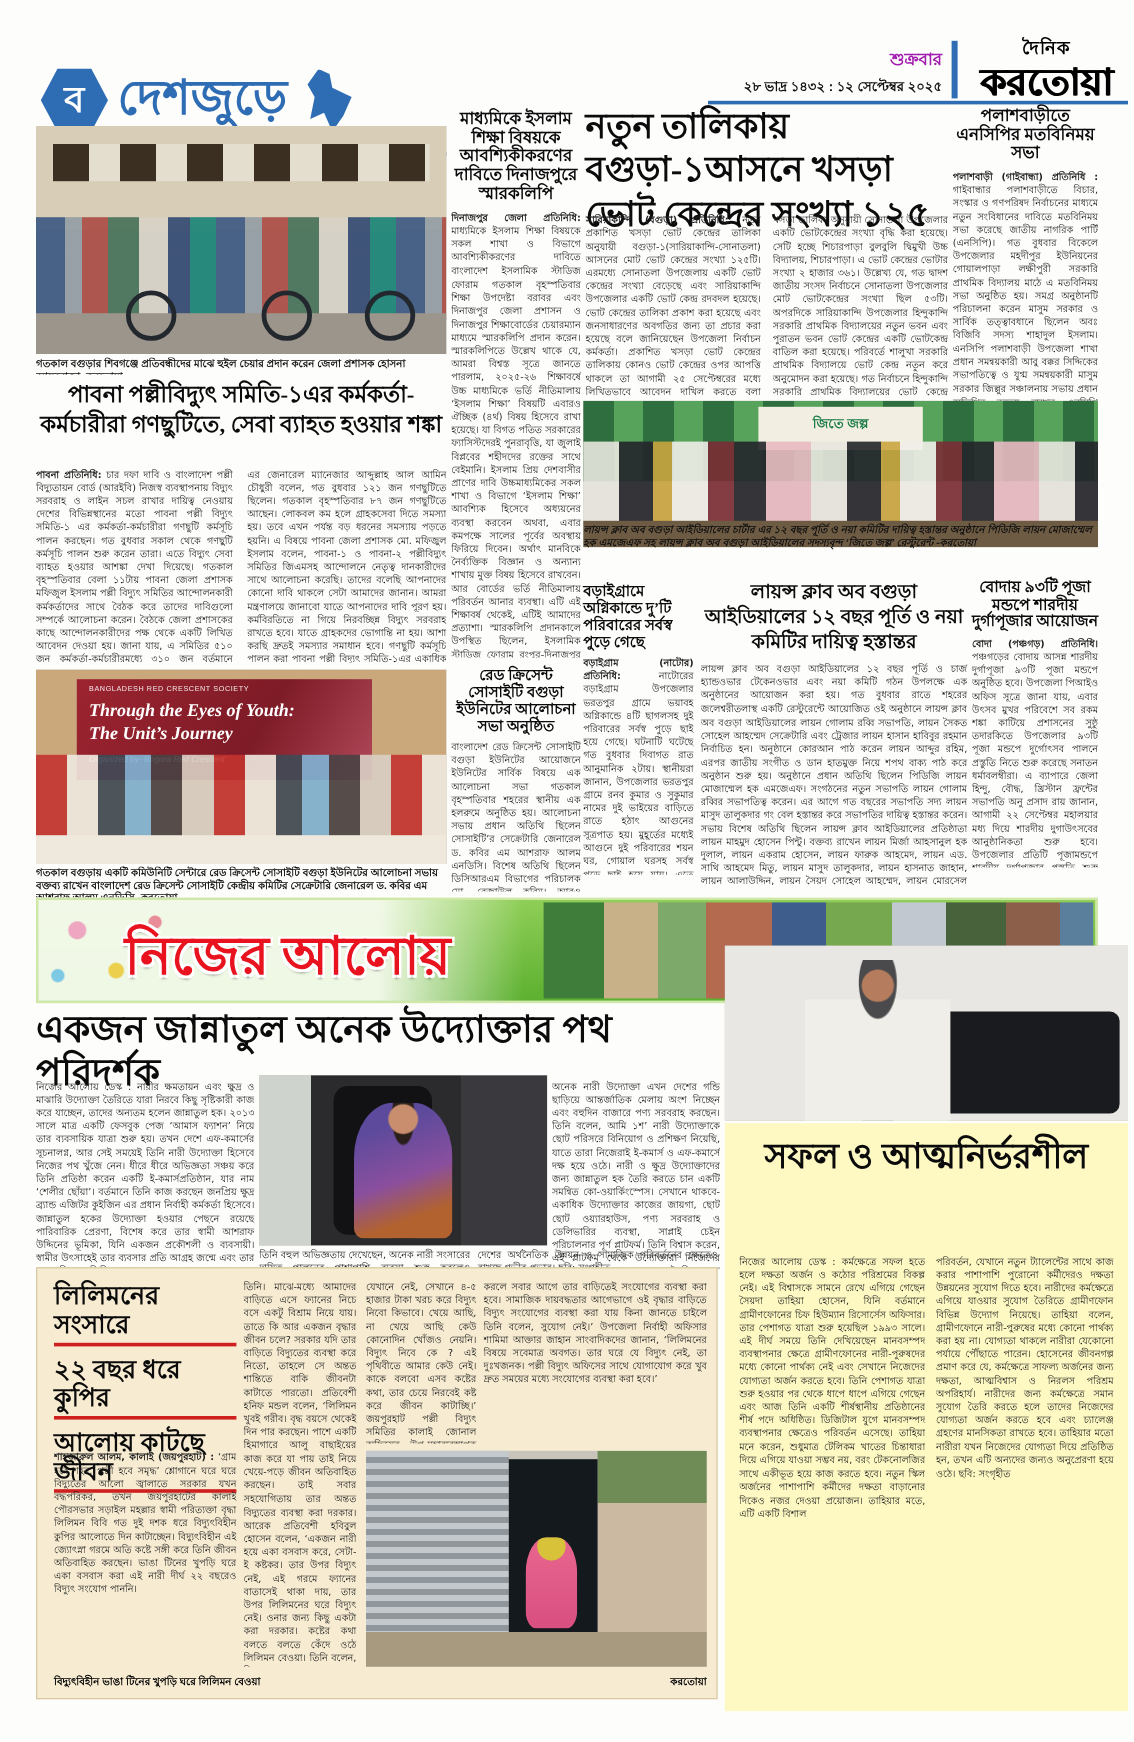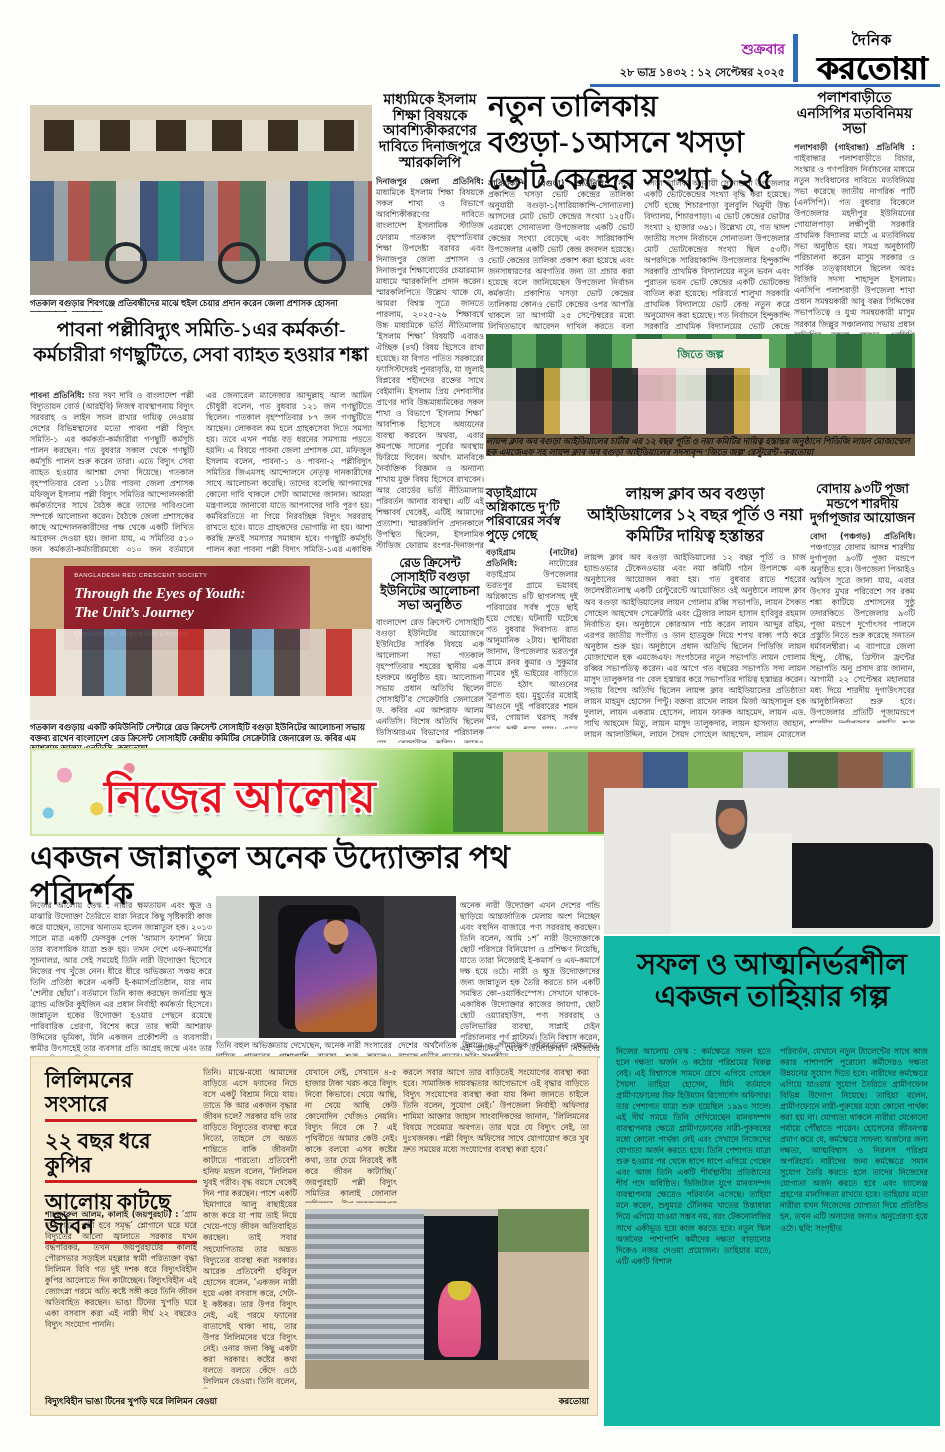--- a/index.html
+++ b/index.html
@@ -79,28 +79,31 @@
                 radial-gradient(circle at 4% 75%,#7fc9ef 0 5px,transparent 6px),
                 radial-gradient(circle at 24% 22%,#ef8b9d 0 5px,transparent 6px),
                 linear-gradient(90deg,#f7fbef 0 70%,transparent);opacity:.95;}
   .gb-title{position:absolute;left:72px;top:14px;font-size:44px;font-weight:800;color:#e8131f;
      font-family:"Liberation Serif",serif;
      text-shadow:-2px -2px 0 #fff,2px -2px 0 #fff,-2px 2px 0 #fff,2px 2px 0 #fff,0 3px 2px rgba(0,0,0,.35);}
   .gb-strip{position:absolute;right:2px;top:2px;width:52%;height:calc(100% - 4px);
      background:linear-gradient(90deg,#3f7d3a 0 50px,#c8b089 50px 95px,#7da96b 95px 135px,#b46a4e 135px 190px,#3e5d8c 190px 235px,#76a84f 235px 290px,#c2c8cf 290px 335px,#48623c 335px 385px,#8c5f4a 385px 430px,#5a7f9c 430px 470px);}
   .red-ul{border-bottom:3px solid #cf1f1f;padding-bottom:3px;margin-bottom:8px;}
   .box-cream{background:#f7ecd2;border:1px solid #d8c9a0;box-sizing:border-box;}
-  .box-blue{background:#14b8a6;box-sizing:border-box;}
+  .box-blue{background:#fef9c3;box-sizing:border-box;}
   .cap-row{display:flex;justify-content:space-between;font-size:8.5px;font-weight:bold;}
 </style>
 </head>
 <body>
 
 <div class="page">
 
+  <div class="abs" style="left:34px;top:50px;width:300px;height:72px;">
+    <span class="logo-hex">ব</span><span class="logo-word">দেশজুড়ে</span><span class="map-blob"></span>
+  </div>
   <div class="abs rule" style="left:30px;top:127px;width:342px;height:3px;"></div>
 
   <div class="abs" style="left:560px;top:38px;width:225px;">
     <div class="date-weekday">শুক্রবার</div>
     <div class="date-line">২৮ ভাদ্র ১৪৩২ : ১২ সেপ্টেম্বর ২০২৫</div>
   </div>
   <div class="abs rule" style="left:793px;top:34px;width:5px;height:48px;"></div>
   <div class="abs" style="left:804px;top:28px;width:136px;">
     <div class="paper-top">দৈনিক</div>
     <div class="paper-main">করতোয়া</div>
@@ -218,21 +221,20 @@
   <div class="abs body-txt" style="left:216px;top:1040px;width:176px;height:18px;">তিনি বহুল অভিজ্ঞতায় দেখেছেন, অনেক নারী সংসারের দায়িত্ব পালনের পাশাপাশি ব্যবসা শুরু করলেও সামাজিক বাধা ও কাঠামোগত সমস্যার কারণে মাঝপথে থেমে যেতে হয়। বিপণন সহযোগিতা, নেটওয়ার্কিং সুবিধা। এই সব সহায়তার ফলে</div>
   <div class="abs body-txt" style="left:398px;top:1040px;width:200px;height:18px;">দেশের অর্থনৈতিক উন্নয়ন ও সামাজিক পরিবর্তনের ক্ষেত্রেও রাখছে গভীর প্রভাব। ছবি: সংগৃহীত</div>
 
   <div class="photo" style="left:604px;top:788px;width:336px;height:146px;">
     <div class="ph-layer ph3-bg"></div>
     <div class="ph-layer ph3-sofa"></div>
     <div class="ph-layer ph3-person"></div>
   </div>
   <div class="abs box-blue" style="left:604px;top:936px;width:336px;height:490px;">
     <div class="headline" style="font-size:29px;text-align:center;margin-top:12px;">সফল ও আত্মনির্ভরশীল</div>
-    <div class="headline" style="font-size:29px;text-align:center;">একজন তাহিয়ার গল্প</div>
     <div class="body-txt" style="position:absolute;left:12px;top:110px;width:155px;height:366px;">নিজের আলোয় ডেস্ক : কর্মক্ষেত্রে সফল হতে হলে দক্ষতা অর্জন ও কঠোর পরিশ্রমের বিকল্প নেই। এই বিশ্বাসকে সামনে রেখে এগিয়ে গেছেন সৈয়দা তাহিয়া হোসেন, যিনি বর্তমানে গ্রামীণফোনের চিফ হিউম্যান রিসোর্সেস অফিসার। তার পেশাগত যাত্রা শুরু হয়েছিল ১৯৯৩ সালে। এই দীর্ঘ সময়ে তিনি দেখিয়েছেন মানবসম্পদ ব্যবস্থাপনার ক্ষেত্রে গ্রামীণফোনের নারী-পুরুষদের মধ্যে কোনো পার্থক্য নেই এবং সেখানে নিজেদের যোগ্যতা অর্জন করতে হবে। তিনি পেশাগত যাত্রা শুরু হওয়ার পর থেকে ধাপে ধাপে এগিয়ে গেছেন এবং আজ তিনি একটি শীর্ষস্থানীয় প্রতিষ্ঠানের শীর্ষ পদে অধিষ্ঠিত। ডিজিটাল যুগে মানবসম্পদ ব্যবস্থাপনার ক্ষেত্রেও পরিবর্তন এসেছে। তাহিয়া মনে করেন, শুধুমাত্র টেলিকম খাতের চিন্তাধারা দিয়ে এগিয়ে যাওয়া সম্ভব নয়, বরং টেকনোলজির সাথে একীভূত হয়ে কাজ করতে হবে। নতুন স্কিল অর্জনের পাশাপাশি কর্মীদের দক্ষতা বাড়ানোর দিকেও নজর দেওয়া প্রয়োজন। তাহিয়ার মতে, এটি একটি বিশাল</div>
     <div class="body-txt" style="position:absolute;left:176px;top:110px;width:148px;height:366px;">পরিবর্তন, যেখানে নতুন ট্যালেন্টের সাথে কাজ করার পাশাপাশি পুরোনো কর্মীদেরও দক্ষতা উন্নয়নের সুযোগ দিতে হবে। নারীদের কর্মক্ষেত্রে এগিয়ে যাওয়ার সুযোগ তৈরিতে গ্রামীণফোন বিভিন্ন উদ্যোগ নিয়েছে। তাহিয়া বলেন, গ্রামীণফোনে নারী-পুরুষের মধ্যে কোনো পার্থক্য করা হয় না। যোগ্যতা থাকলে নারীরা যেকোনো পর্যায়ে পৌঁছাতে পারেন। হোসেনের জীবনগল্প প্রমাণ করে যে, কর্মক্ষেত্রে সাফল্য অর্জনের জন্য দক্ষতা, আত্মবিশ্বাস ও নিরলস পরিশ্রম অপরিহার্য। নারীদের জন্য কর্মক্ষেত্রে সমান সুযোগ তৈরি করতে হলে তাদের নিজেদের যোগ্যতা অর্জন করতে হবে এবং চ্যালেঞ্জ গ্রহণের মানসিকতা রাখতে হবে। তাহিয়ার মতো নারীরা যখন নিজেদের যোগ্যতা দিয়ে প্রতিষ্ঠিত হন, তখন এটি অন্যদের জন্যও অনুপ্রেরণা হয়ে ওঠে। ছবি: সংগৃহীত</div>
   </div>
 
   <div class="abs box-cream" style="left:30px;top:1056px;width:568px;height:360px;">
     <div class="abs" style="left:14px;top:12px;width:152px;">
       <div class="headline red-ul" style="font-size:21px;">লিলিমনের সংসারে</div>
       <div class="headline red-ul" style="font-size:21px;">২২ বছর ধরে কুপির</div>
       <div class="headline red-ul" style="font-size:21px;">আলোয় কাটছে জীবন</div>
     </div>

